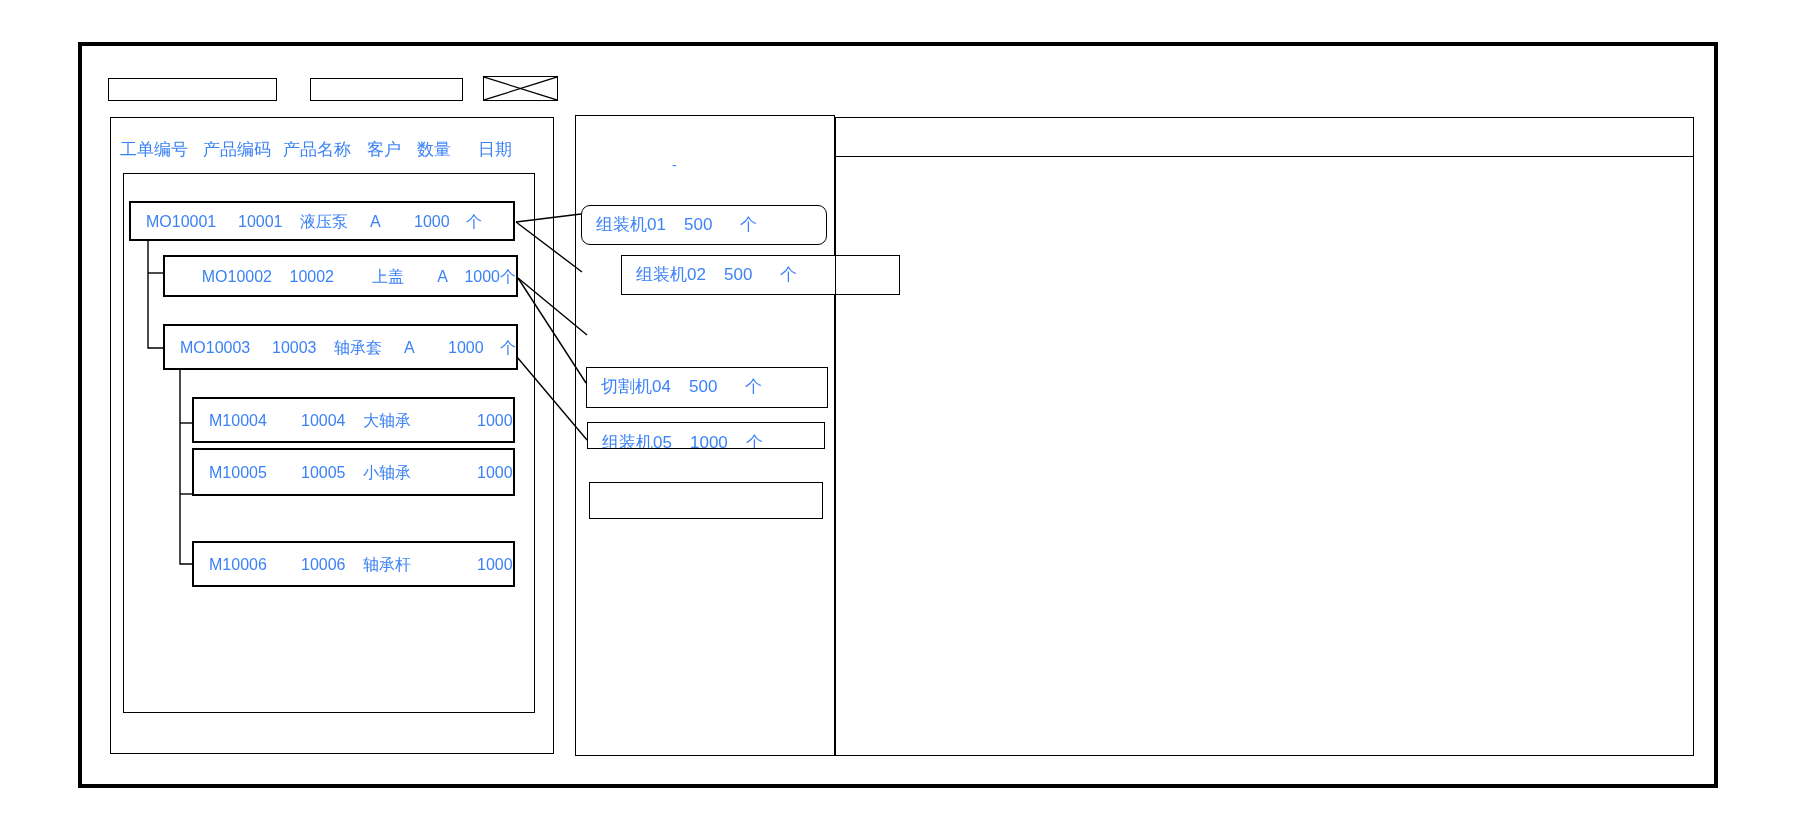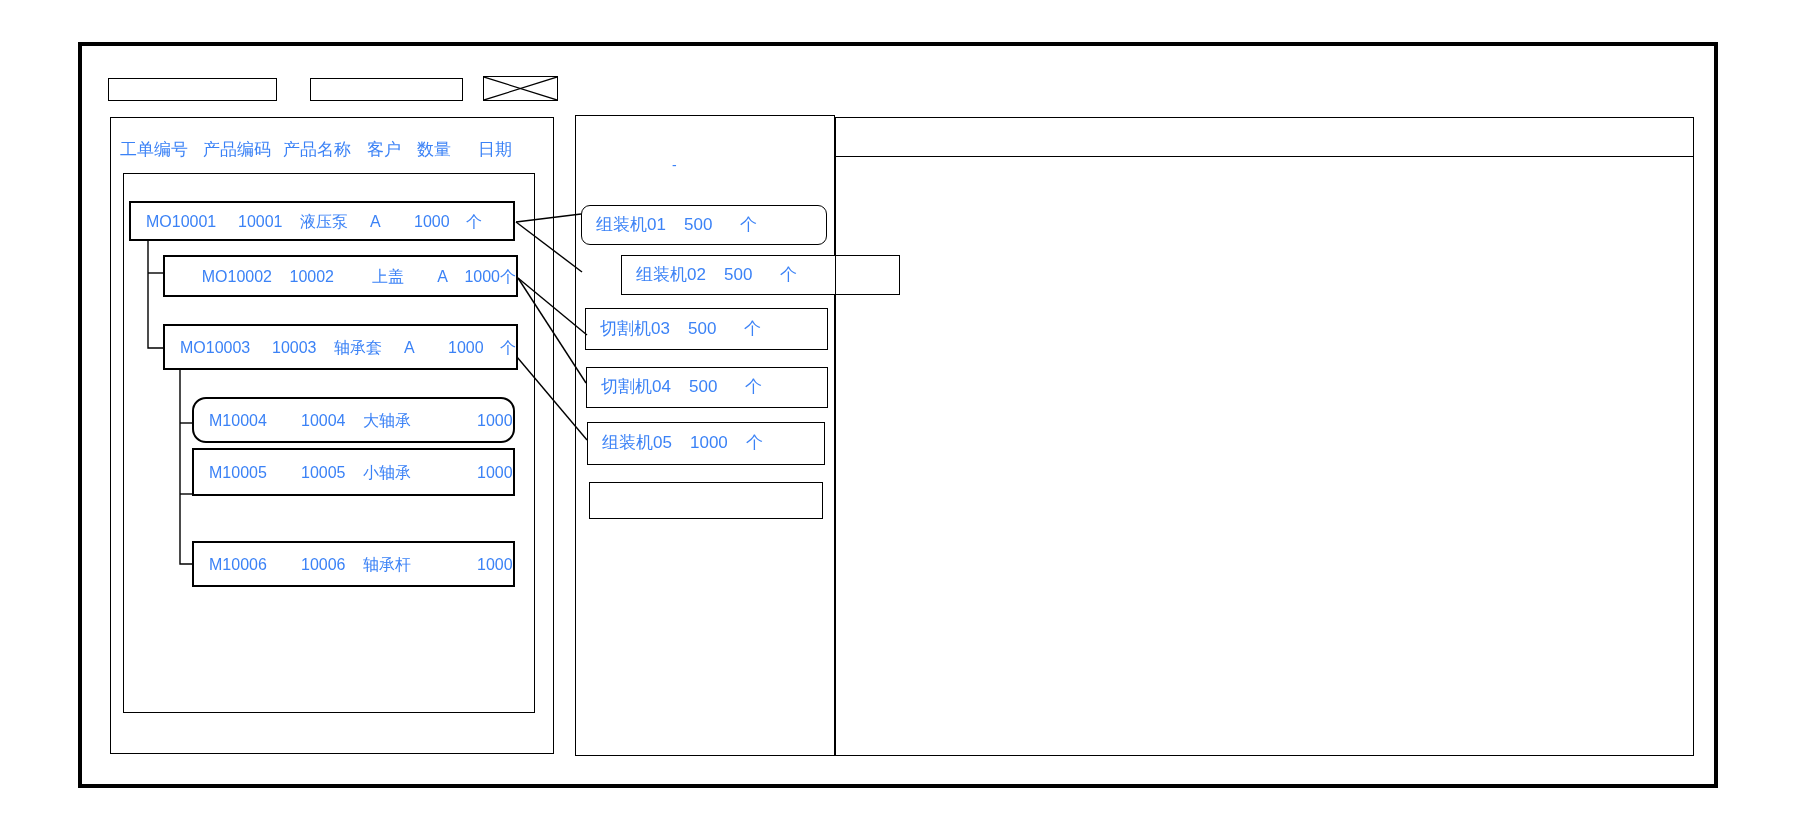--- a/index.html
+++ b/index.html
@@ -20,33 +20,33 @@
   .header-row{left:120px;top:138px;height:24px;font-size:17px;white-space:nowrap;}
   .header-row span{display:inline-block;}
   .h-wo{width:83px;}.h-code{width:80px;}.h-name{width:84px;}.h-cust{width:50px;}.h-qty{width:61px;}.h-date{width:auto;}
   .tree-box{border:2px solid #000;background:#fff;font-size:16px;white-space:nowrap;overflow:hidden;}
   .tree-box .cells{display:block;padding-left:15px;}
   .tree-box span{display:inline-block;}
   .c-wo{width:92px;}.c-code{width:62px;}.c-name{width:70px;}.c-cust{width:44px;}.c-qty{width:52px;}.c-unit{width:auto;}
   .row1{left:129px;top:201px;width:386px;height:40px;line-height:37px;}
   .row2{left:163px;top:255px;width:355px;height:42px;line-height:39px;text-align:right;}
   .row3{left:163px;top:324px;width:355px;height:46px;line-height:43px;}
-  .row4{left:192px;top:397px;width:323px;height:46px;line-height:43px;border-radius:14px;}
+  .row4{left:192px;top:397px;width:323px;height:46px;line-height:43px;}
   .row5{left:192px;top:448px;width:323px;height:48px;line-height:45px;}
   .row6{left:192px;top:541px;width:323px;height:46px;line-height:43px;}
   .mid-panel{left:575px;top:115px;width:260px;height:641px;}
   .machine-box{border:1.8px solid #000;background:#fff;font-size:17px;white-space:nowrap;overflow:hidden;}
   .machine-box .cells{display:block;padding-left:14px;}
   .machine-box span{display:inline-block;}
   .m-name{width:88px;}.m-qty{width:56px;}.m-unit{width:auto;}
   .mach1{left:581px;top:205px;width:246px;height:40px;line-height:37px;border-radius:9px;}
   .mach2{left:580px;top:255px;width:279px;height:40px;line-height:37px;margin-left:41px;}
   .mach3{left:585px;top:308px;width:243px;height:42px;line-height:39px;}
   .mach4{left:586px;top:367px;width:242px;height:41px;line-height:38px;}
-  .mach5{left:587px;top:422px;width:238px;height:43px;line-height:40px;}
+  .mach5{left:587px;top:422px;width:238px;height:27px;line-height:40px;}
   .mach6{left:589px;top:482px;width:234px;height:37px;line-height:34px;}
   .stray{left:672px;top:158px;width:12px;height:14px;font-size:14px;line-height:14px;}
   .right-panel{left:835px;top:117px;width:859px;height:639px;border:1.6px solid #000;}
   .right-header{position:absolute;left:0;top:0;width:100%;height:39px;border-bottom:1.6px solid #000;box-sizing:border-box;}
   .overlay{left:0;top:0;width:1819px;height:833px;pointer-events:none;}
 </style>
 </head>
 <body>
 
 <div class="page">
@@ -97,24 +97,20 @@
   <div class="abs stray">-</div>
 
   <div class="abs machine-box mach1">
       <span class="cells">
     <span class="m-name">组装机01</span><span class="m-qty">500</span><span class="m-unit">个</span></span>
   </div>
   <div class="abs machine-box mach2">
       <span class="cells">
     <span class="m-name">组装机02</span><span class="m-qty">500</span><span class="m-unit">个</span></span>
   </div>
-  <div class="abs machine-box mach3">
-      <span class="cells">
-    <span class="m-name">切割机03</span><span class="m-qty">500</span><span class="m-unit">个</span></span>
-  </div>
   <div class="abs machine-box mach4">
       <span class="cells">
     <span class="m-name">切割机04</span><span class="m-qty">500</span><span class="m-unit">个</span></span>
   </div>
   <div class="abs machine-box mach5">
       <span class="cells">
     <span class="m-name">组装机05</span><span class="m-qty">1000</span><span class="m-unit">个</span></span>
   </div>
   <div class="abs machine-box mach6">
       <span class="cells">

